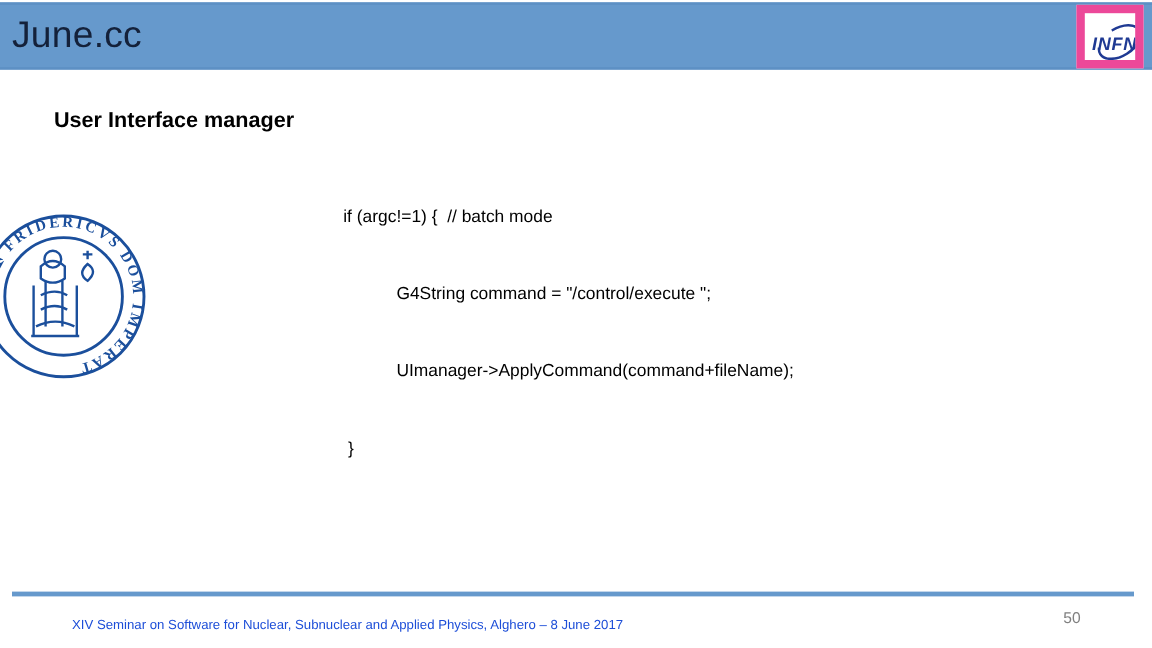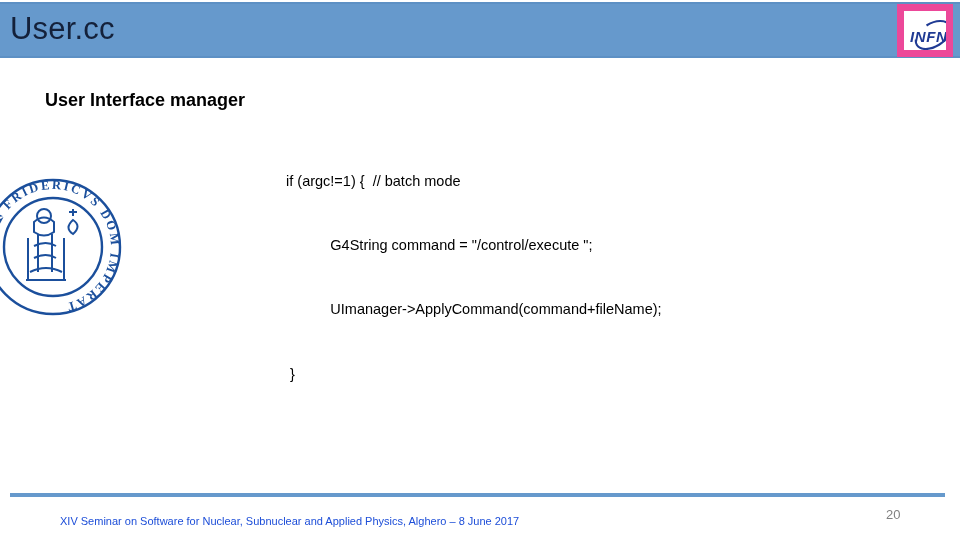--- a/index.html
+++ b/index.html
@@ -126,21 +126,21 @@
     line-height: 18px;
     color: #808080;
   }
 </style>
 </head>
 <body>
 
 <div id="slide">
 
   <div class="header-bar"></div>
-  <div class="slide-title">User.cc</div>
+  <div class="slide-title">June.cc</div>
 
   <div class="infn-logo">
     <svg width="54" height="51" viewBox="0 0 54 51" xmlns="http://www.w3.org/2000/svg">
       <ellipse cx="29" cy="24" rx="19" ry="11.5" transform="rotate(-32 29 24)" fill="none" stroke="#1f3a93" stroke-width="2.1" stroke-dasharray="74 18" stroke-dashoffset="20"></ellipse>
       <text x="6" y="31" font-family="'Liberation Sans', sans-serif" font-size="15" font-weight="bold" font-style="italic" fill="#1f3a93" letter-spacing="0.6">INFN</text>
     </svg>
   </div>
 
   <div class="caption">User Interface manager</div>
 
@@ -186,15 +186,15 @@
     
     
     
     
     
     
   </div>
 
   <div class="footer-rule"></div>
   <div class="footer-text">XIV Seminar on Software for Nuclear, Subnuclear and Applied Physics, Alghero – 8 June 2017</div>
-  <div class="page-number">20</div>
+  <div class="page-number">50</div>
 
 </div>
 
 </body></html>

